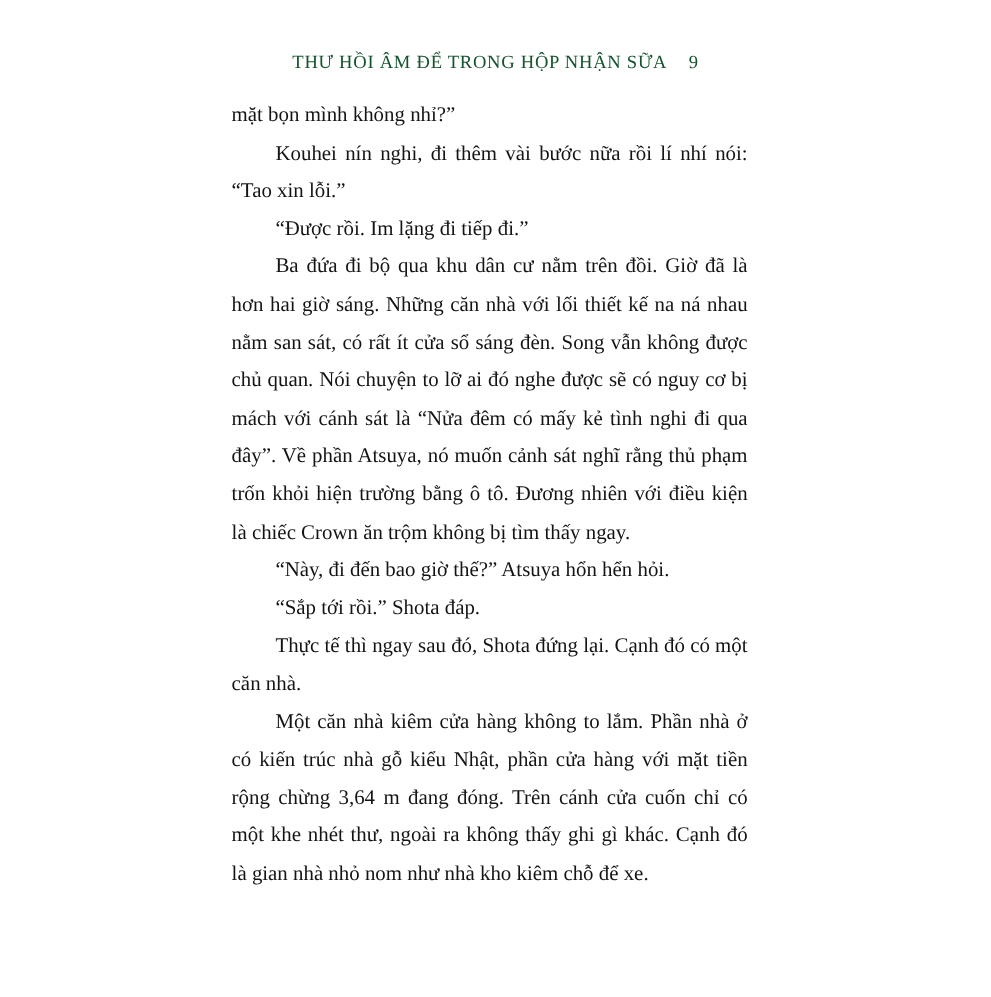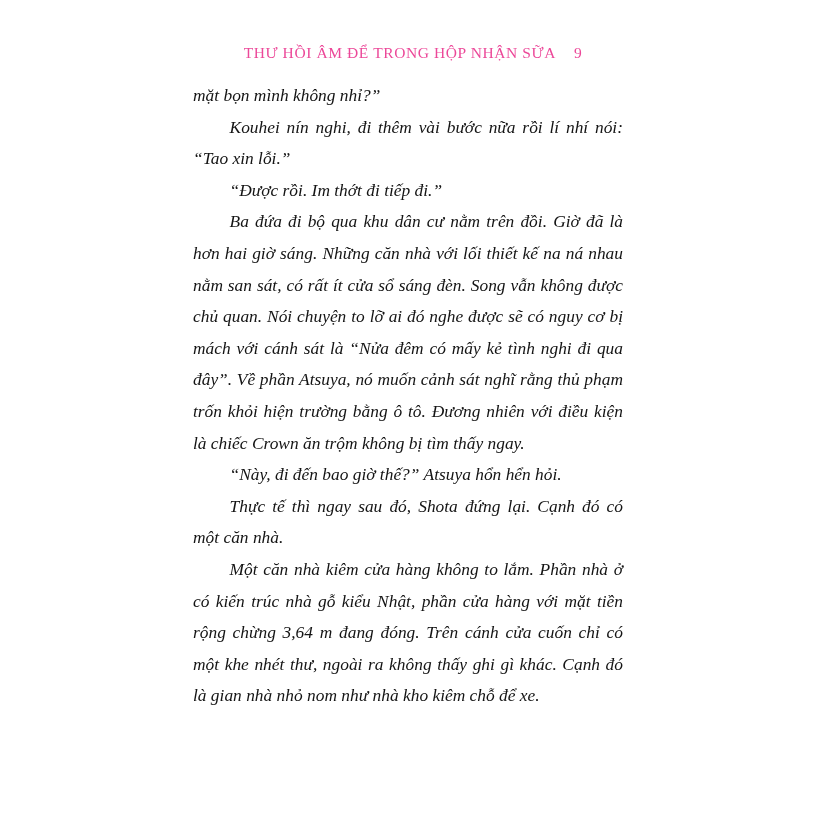--- a/index.html
+++ b/index.html
@@ -23,21 +23,21 @@
   }
   .header {
     position: absolute;
     top: 44px;
     left: 0;
     width: 826px;
     text-align: center;
     font-variant: small-caps;
     font-size: 15.5px;
     letter-spacing: 0.6px;
-    color: #ec4899;
+    color: #14532d;
     white-space: nowrap;
   }
   .header .title {
     font-variant: small-caps;
   }
   .header .pageno {
     display: inline-block;
     margin-left: 18px;
     font-variant: normal;
     font-size: 15.5px;
@@ -50,41 +50,41 @@
     font-size: 17.4px;
     line-height: 31.6px;
     text-align: justify;
     text-justify: inter-word;
     color: #141414;
     hyphens: none;
   }
   .body-text p {
     margin: 0;
     text-indent: 0;
-    font-style: italic;
   }
   .body-text p.indent {
     text-indent: 2.1em;
   }
   .body-text p.last-line-left {
     text-align: left;
   }
 </style>
 </head>
 <body>
 
 <div class="page">
 
   <div class="header">
     <span class="title">THƯ HỒI ÂM ĐỂ TRONG HỘP NHẬN SỮA</span><span class="pageno">9</span>
   </div>
 
   <div class="body-text">
       <p class="last-line-left">mặt bọn mình không nhỉ?”</p>
       <p class="indent">Kouhei nín nghi, đi thêm vài bước nữa rồi lí nhí nói: “Tao xin lỗi.”</p>
-      <p class="indent last-line-left">“Được rồi. Im thớt đi tiếp đi.”</p>
+      <p class="indent last-line-left">“Được rồi. Im lặng đi tiếp đi.”</p>
       <p class="indent">Ba đứa đi bộ qua khu dân cư nằm trên đồi. Giờ đã là hơn hai giờ sáng. Những căn nhà với lối thiết kế na ná nhau nằm san sát, có rất ít cửa sổ sáng đèn. Song vẫn không được chủ quan. Nói chuyện to lỡ ai đó nghe được sẽ có nguy cơ bị mách với cánh sát là “Nửa đêm có mấy kẻ tình nghi đi qua đây”. Về phần Atsuya, nó muốn cảnh sát nghĩ rằng thủ phạm trốn khỏi hiện trường bằng ô tô. Đương nhiên với điều kiện là chiếc Crown ăn trộm không bị tìm thấy ngay.</p>
       <p class="indent last-line-left">“Này, đi đến bao giờ thế?” Atsuya hổn hển hỏi.</p>
+      <p class="indent last-line-left">“Sắp tới rồi.” Shota đáp.</p>
       <p class="indent">Thực tế thì ngay sau đó, Shota đứng lại. Cạnh đó có một căn nhà.</p>
       <p class="indent">Một căn nhà kiêm cửa hàng không to lắm. Phần nhà ở có kiến trúc nhà gỗ kiểu Nhật, phần cửa hàng với mặt tiền rộng chừng 3,64 m đang đóng. Trên cánh cửa cuốn chỉ có một khe nhét thư, ngoài ra không thấy ghi gì khác. Cạnh đó là gian nhà nhỏ nom như nhà kho kiêm chỗ để xe.</p>
     </div>
 
 </div>
 
 </body></html>

